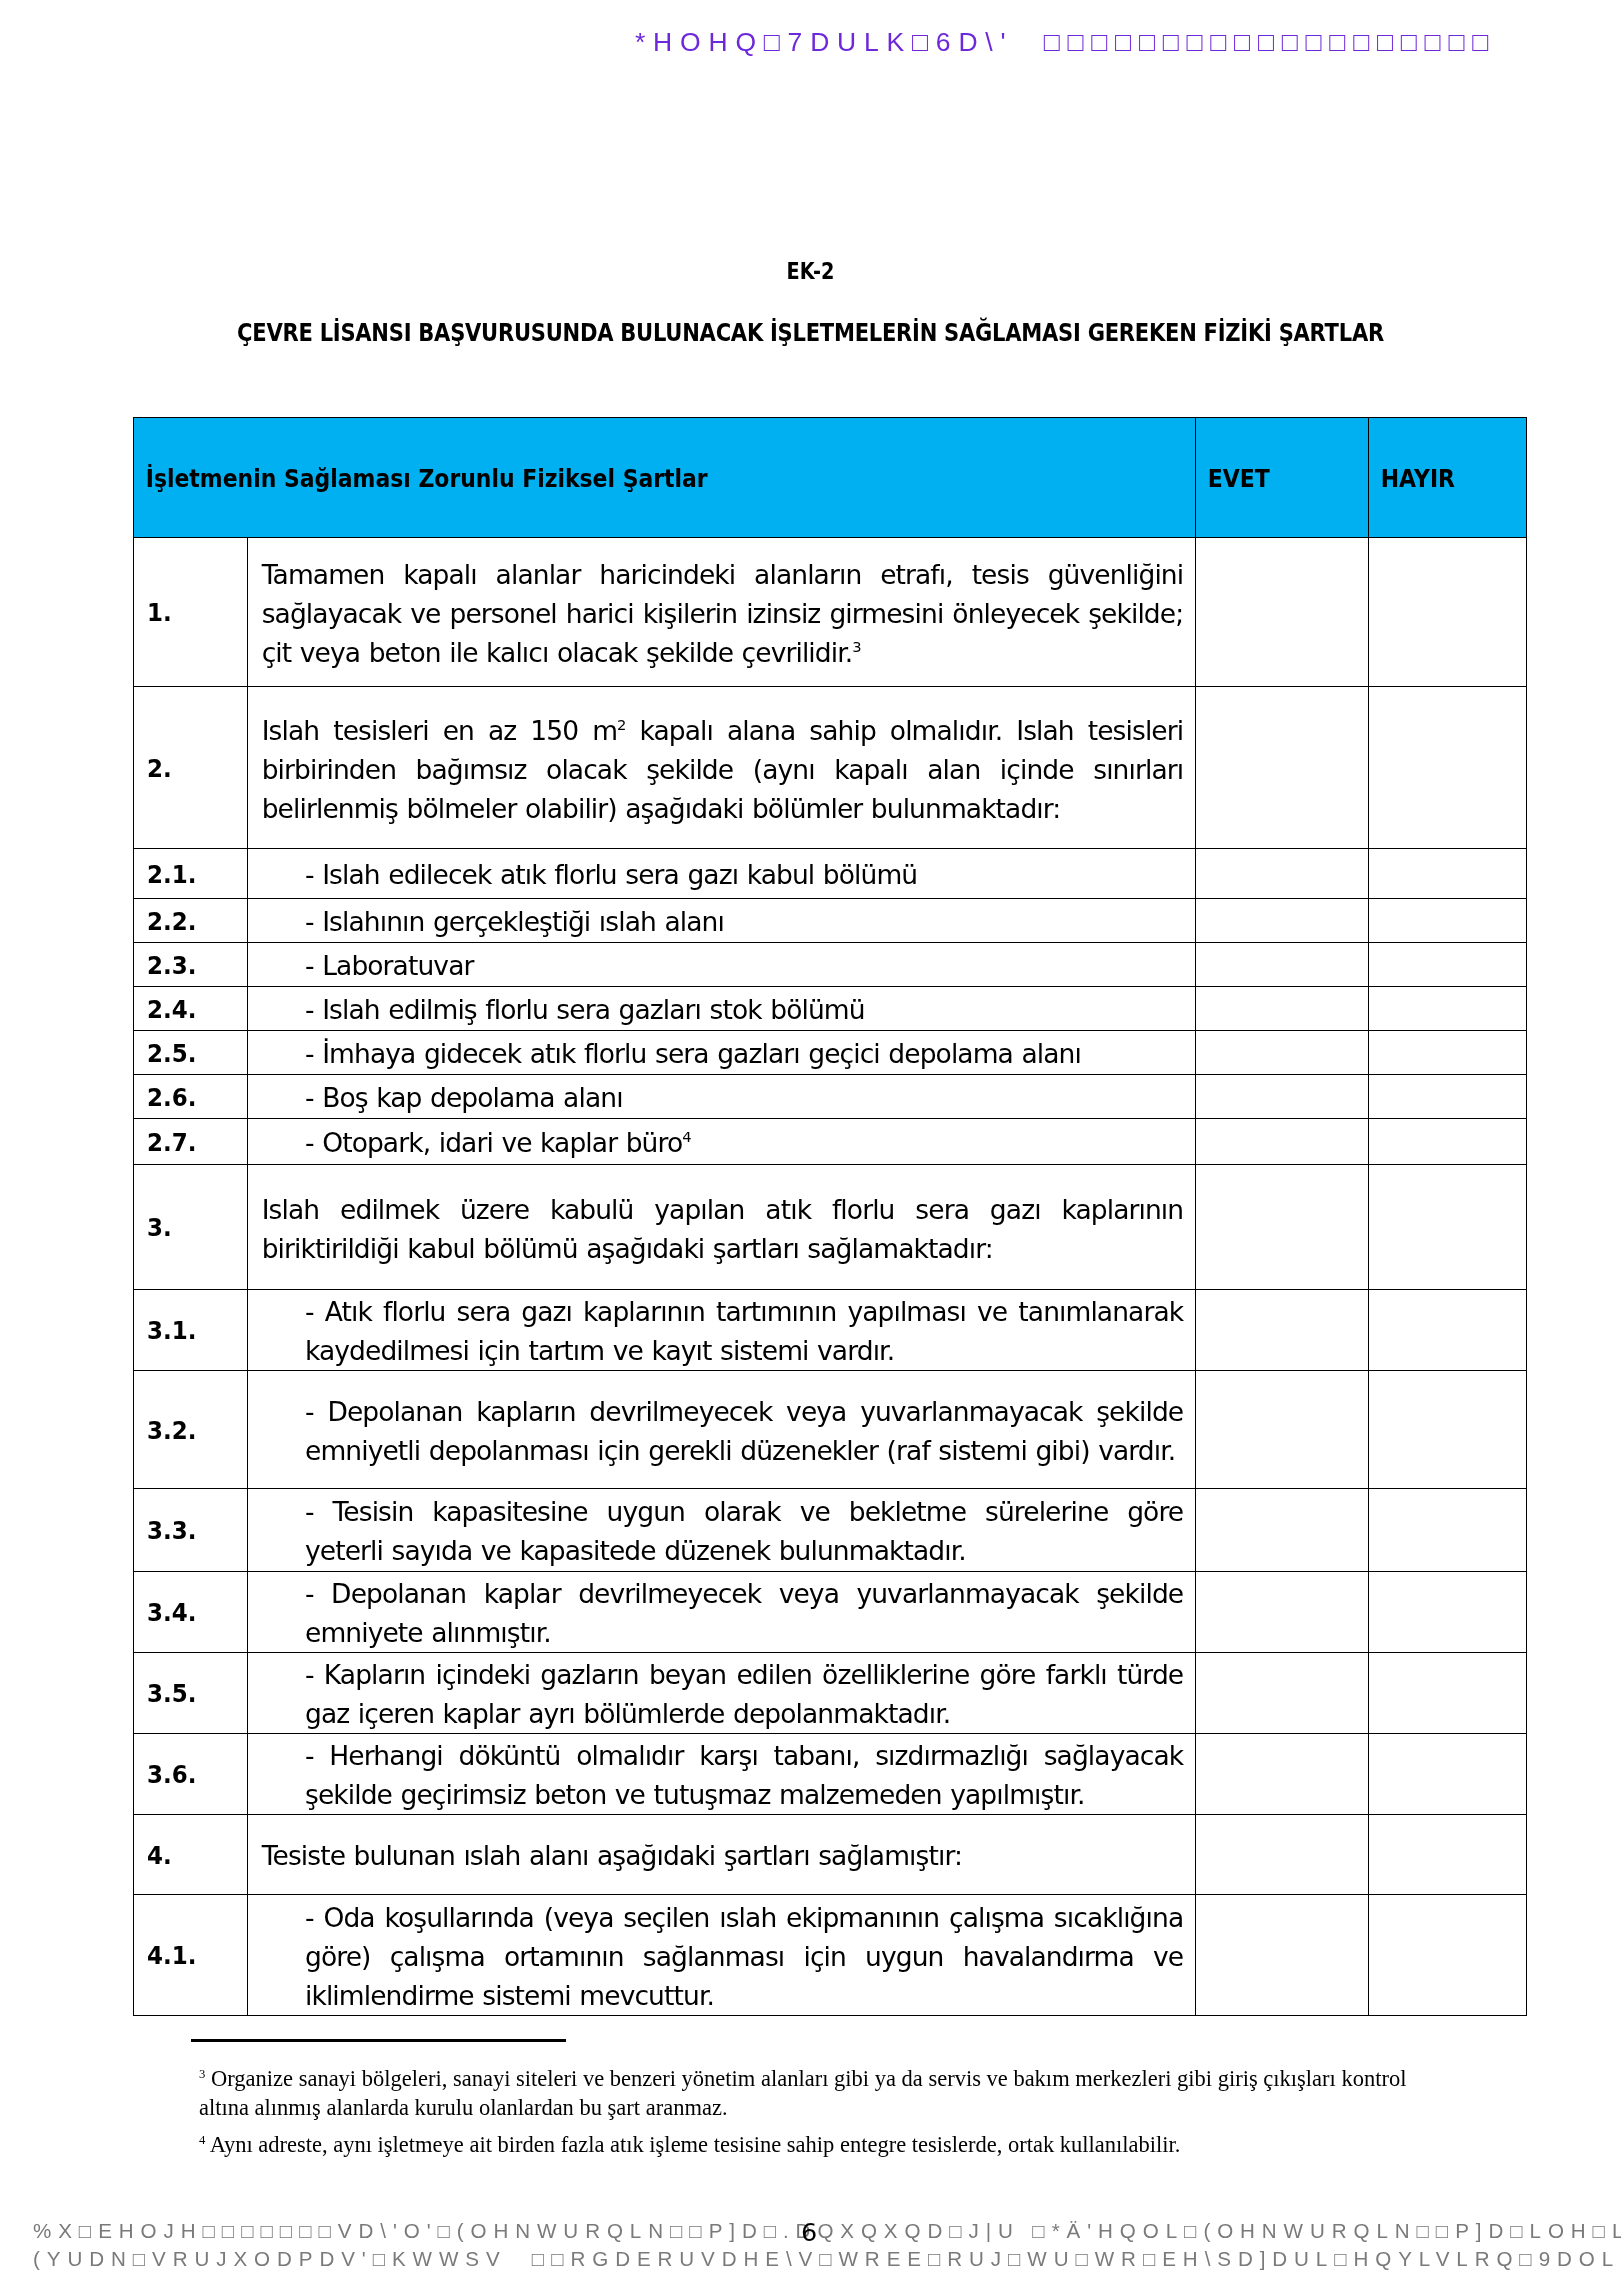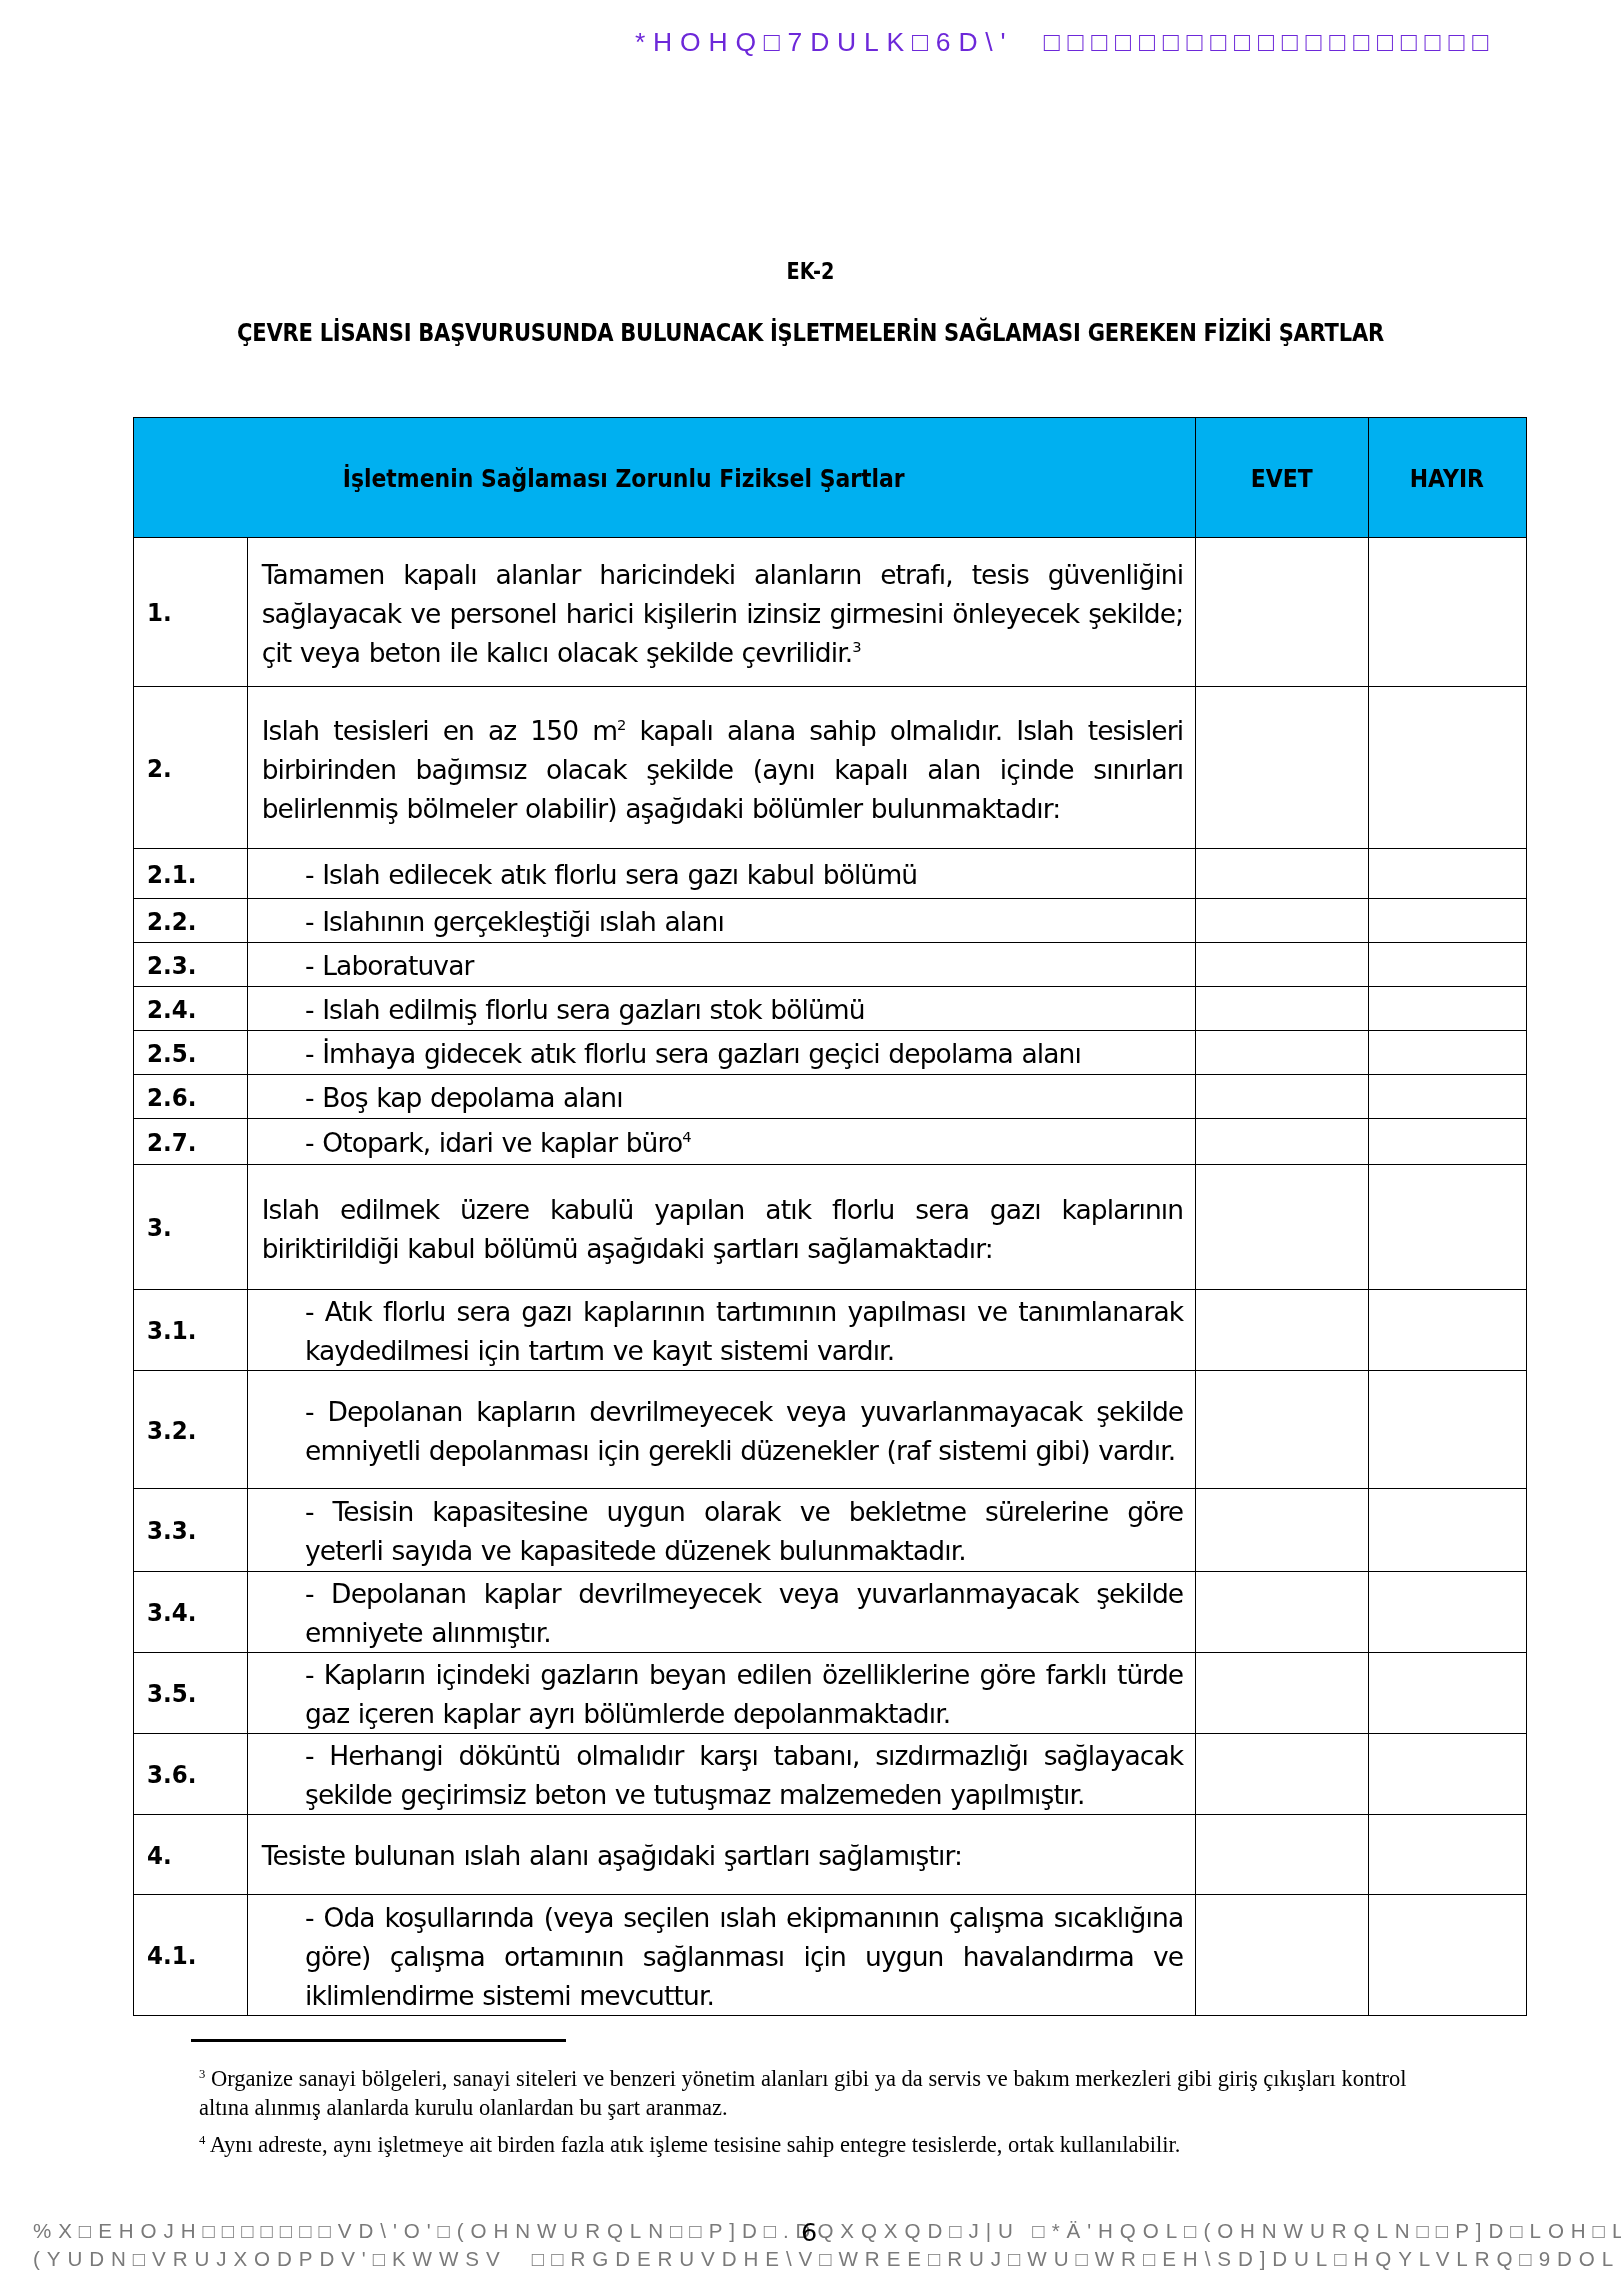--- a/index.html
+++ b/index.html
@@ -15,21 +15,21 @@
   .doc-title {
     position:absolute; left:0; width:1621px; top:318px; text-align:center;
     font-family:"DejaVu Sans", sans-serif; font-weight:bold; font-size:24.5px; letter-spacing:-0.3px;
     transform:scaleX(0.86);
   }
   table.req {
     position:absolute; left:133px; top:417px; width:1392px; border-collapse:collapse;
     font-family:"DejaVu Sans", sans-serif; font-size:26.5px; table-layout:fixed;
   }
   table.req td, table.req th { border:1.5px solid #000; padding:0; vertical-align:middle; }
-  table.req th { background:#00b0f0; height:119px; text-align:center; font-weight:bold; font-size:25.5px; }
+  table.req th { background:#00b0f0; height:119px; text-align:left; font-weight:bold; font-size:25.5px; }
   th .htxt { display:inline-block; padding-left:13.7px; transform:scaleX(0.86); transform-origin:left center; white-space:nowrap; }
   th.ev .htxt, th.hy .htxt { padding-left:13.7px; }
   td.num { font-weight:bold; font-size:25.5px; padding-left:12.7px !important; }
   td.num span { display:inline-block; transform:scaleX(0.9); transform-origin:left center; }
   td.txt { vertical-align:top; }
   .ctext {
     text-align:justify; line-height:39px; padding:2px 11.8px 0 13.7px;
     font-size:26.5px; letter-spacing:-0.9px; word-spacing:1px;
   }
   .ctext.indent { padding-left:57px; }

